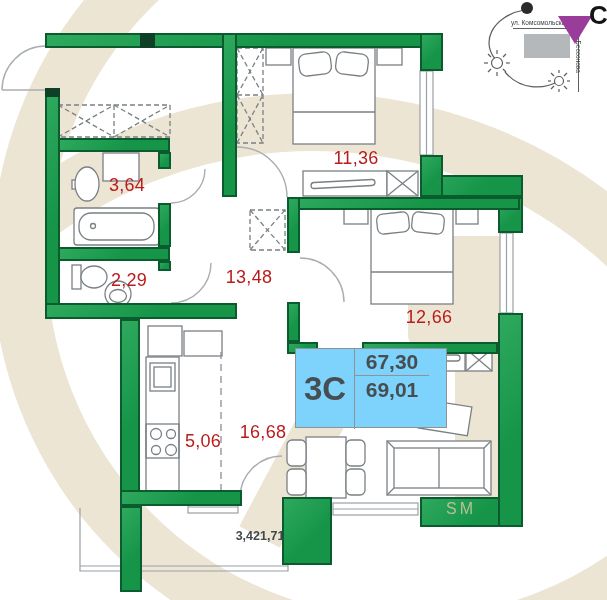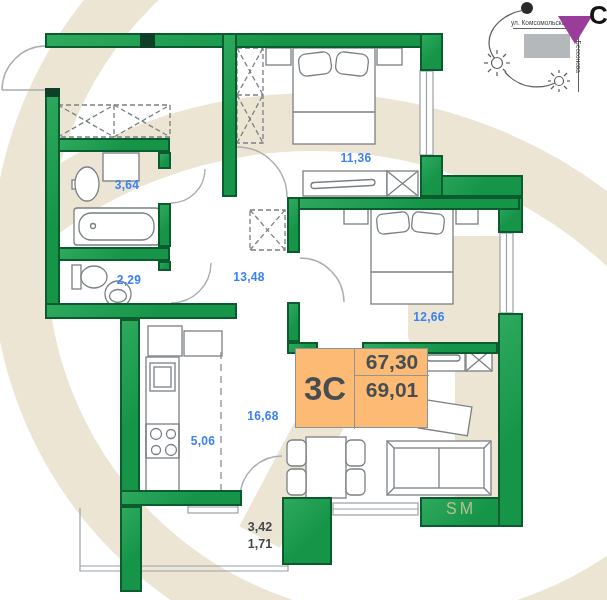--- a/index.html
+++ b/index.html
@@ -6,27 +6,27 @@
   .stage{position:relative;width:607px;height:600px;background:#fff;overflow:hidden;
          font-family:"Liberation Sans",sans-serif}
   
   .wm{position:absolute;background:#ede5d4}
   .wm-ring{position:absolute;background:transparent;border-radius:50%}
   
   .wall{position:absolute;box-sizing:border-box;border:2px solid #0a5c2f;
         background:linear-gradient(135deg,#2ea95e 0%,#169549 60%)}
   .cap{position:absolute;background:#0d4026}
   
-  .label{position:absolute;transform:translate(-50%,-50%);color:#3b82f6;font-weight:700;
-         font-size:12px;letter-spacing:.3px;white-space:nowrap}
+  .label{position:absolute;transform:translate(-50%,-50%);color:#b91c1c;font-weight:400;
+         font-size:18px;letter-spacing:.3px;white-space:nowrap}
   .balcony-labels{position:absolute;left:260px;top:536px;transform:translate(-50%,-50%);
-         display:flex;flex-direction:column;align-items:center;line-height:1.35;
+         display:flex;flex-direction:row;align-items:center;line-height:1.35;
          color:#41494d;font-weight:700;font-size:12.5px}
   
-  .infobox{position:absolute;left:295px;top:348px;width:133px;height:80px;background:#fdba74;
+  .infobox{position:absolute;left:295px;top:348px;width:152px;height:80px;background:#7dd3fc;
            display:grid;grid-template-columns:59px 74px;grid-template-rows:27px 27px 26px;
            border:1.5px solid #8e9396;box-sizing:border-box}
   .infobox .type{grid-row:1/4;display:flex;align-items:center;justify-content:center;
            font-size:33px;font-weight:700;color:#464e52;border-right:1.5px solid #8e9396}
   .infobox .val{display:flex;align-items:center;justify-content:center;font-size:21px;
            font-weight:700;color:#464e52;border-bottom:1.5px solid #8e9396}
   .infobox .val:last-child{border-bottom:none}
   
   .north-letter{position:absolute;left:589px;top:0px;font-size:26px;font-weight:700;color:#141414}
   .north-triangle{position:absolute;left:558px;top:16px;width:0;height:0;
@@ -273,21 +273,21 @@
   <div class="cap" style="left:45px;top:88px;width:15px;height:9px"></div>
 
   <div class="wm-text">SM</div>
 
   <div class="label" style="left:127px;top:185px">3,64</div>
   <div class="label" style="left:129px;top:280px">2,29</div>
   <div class="label" style="left:356px;top:158px">11,36</div>
   <div class="label" style="left:249px;top:277px">13,48</div>
   <div class="label" style="left:429px;top:317px">12,66</div>
   <div class="label" style="left:203px;top:441px">5,06</div>
-  <div class="label" style="left:263px;top:416px">16,68</div>
+  <div class="label" style="left:263px;top:432px">16,68</div>
   <div class="balcony-labels">
     <span>3,42</span>
     <span>1,71</span>
   </div>
 
   <div class="infobox">
     <div class="type">3С</div>
     <div class="val">67,30</div>
     <div class="val">69,01</div>
   </div>

